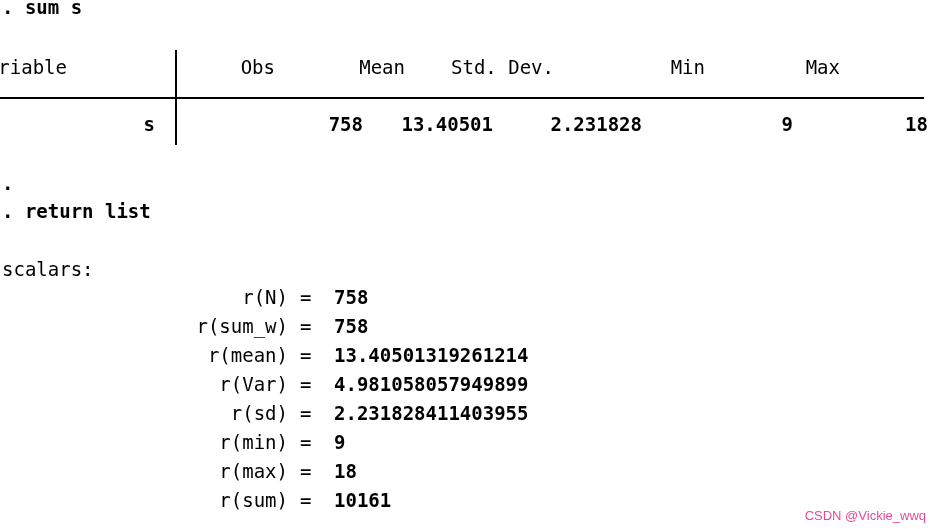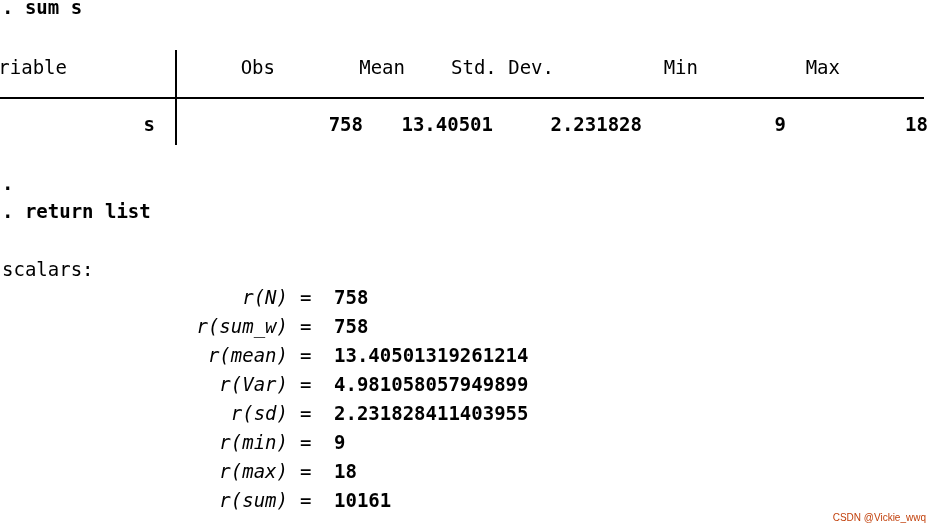--- a/index.html
+++ b/index.html
@@ -58,21 +58,21 @@
     white-space: pre;
     font-size: 19px;
     line-height: 19px;
     text-align: right;
   }
   
   .c-var  { right: 781px; }
   .c-obs  { right: 573px; }
   .c-mean { right: 443px; }
   .c-sd   { right: 294px; }
-  .c-min  { right: 150px; }
+  .c-min  { right: 143px; }
   .c-max  { right: 8px; padding-left: 44px;   }
 
   .hrule {
     position: absolute;
     left: 0;
     top: 97px;
     width: 924px;
     height: 2px;
     background: #000000;
   }
@@ -98,21 +98,20 @@
   }
   .s-label {
     position: absolute;
     left: 0;
     width: 288px;
     text-align: right;
     white-space: pre;
     font-size: 19px;
     line-height: 19px;
     font-weight: normal;
-    font-style: italic;
   }
   .s-eq {
     position: absolute;
     left: 300px;
     white-space: pre;
     font-size: 19px;
     line-height: 19px;
     font-weight: normal;
   }
   .s-val {
@@ -123,22 +122,22 @@
     line-height: 19px;
     font-weight: bold;
   }
 
   
   #watermark {
     position: absolute;
     right: 10px;
     bottom: 6px;
     font-family: "Liberation Sans", sans-serif;
-    font-size: 10px;
-    color: #c2410c;
+    font-size: 13px;
+    color: #ec4899;
     white-space: pre;
   }
 </style>
 </head>
 <body>
 
 <div class="console">
 
   <div class="line bold" id="cmd-sum">. sum s</div>
 

